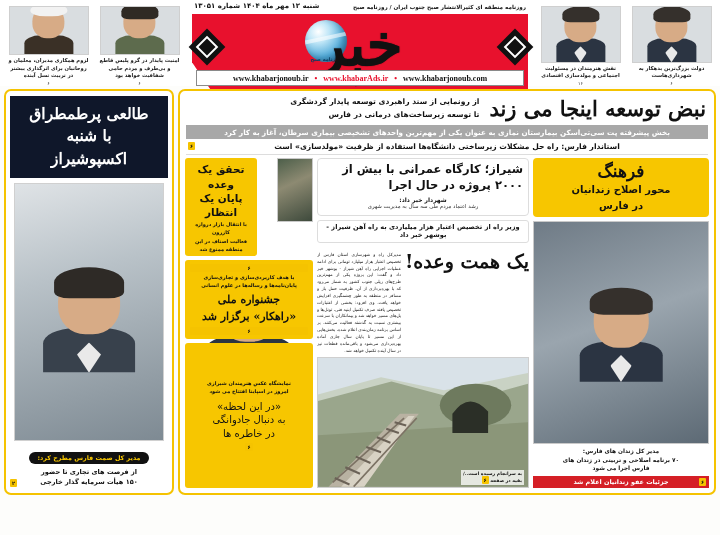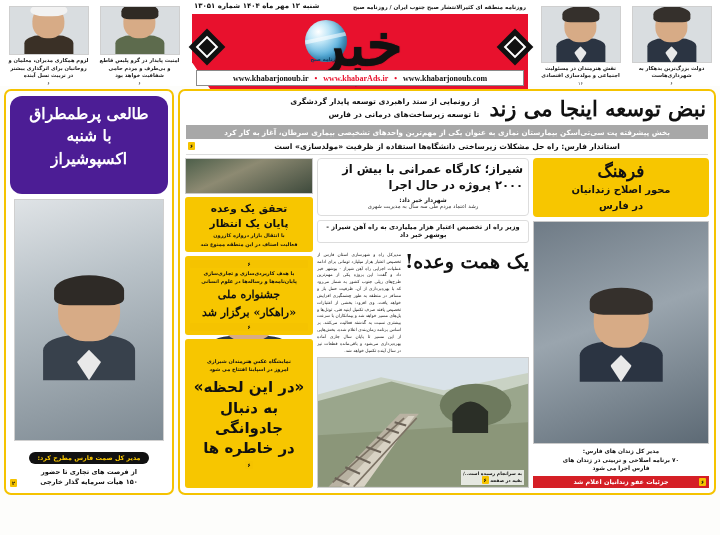--- a/index.html
+++ b/index.html
@@ -421,22 +421,21 @@
     font-weight: bold;
     color: #111;
     text-align: right;
     background: rgba(255,255,255,.78);
     padding: 1px 2px;
   }
 
   
   .rc-top {
     display: flex;
-    gap: 3px;
-    flex-direction: column;
+    gap: 20px;
   }
   .rc-photo {
     flex: 0 0 36px;
     height: 64px;
     border: 1px solid #c9c9c9;
     background: linear-gradient(155deg,#4d5f4a 0%, #8d8a72 40%, #3e4a3c 100%);
   }
   .rc-yellow {
     flex: 1 1 auto;
     background: #f7c600;
@@ -481,34 +480,34 @@
   }
   .rc-mid {
     font-size: 11px;
     font-weight: bold;
     line-height: 1.3;
     color: #111;
     margin-top: 3px;
     font-family: "DejaVu Serif", "Liberation Serif", serif;
   }
   .rc-lines {
-    font-size: 15px;
-    font-weight: bold;
+    font-size: 10px;
+    font-weight: normal;
     line-height: 1.35;
     color: #111;
   }
 
   
   .feat-title {
     margin: 5px 5px 0 5px;
-    background: #4c1d95;
+    background: #0f172a;
     color: #fff;
-    border-radius: 12px;
-    text-align: center;
-    padding: 7px 6px 24px 6px;
+    border-radius: 0;
+    text-align: center;
+    padding: 7px 6px 8px 6px;
     width: 158px;
   }
   .feat-title-line {
     font-size: 15.5px;
     font-weight: bold;
     line-height: 1.45;
     font-family: "DejaVu Serif", "Liberation Serif", serif;
   }
   .feat-photo {
     margin-top: 5px;

